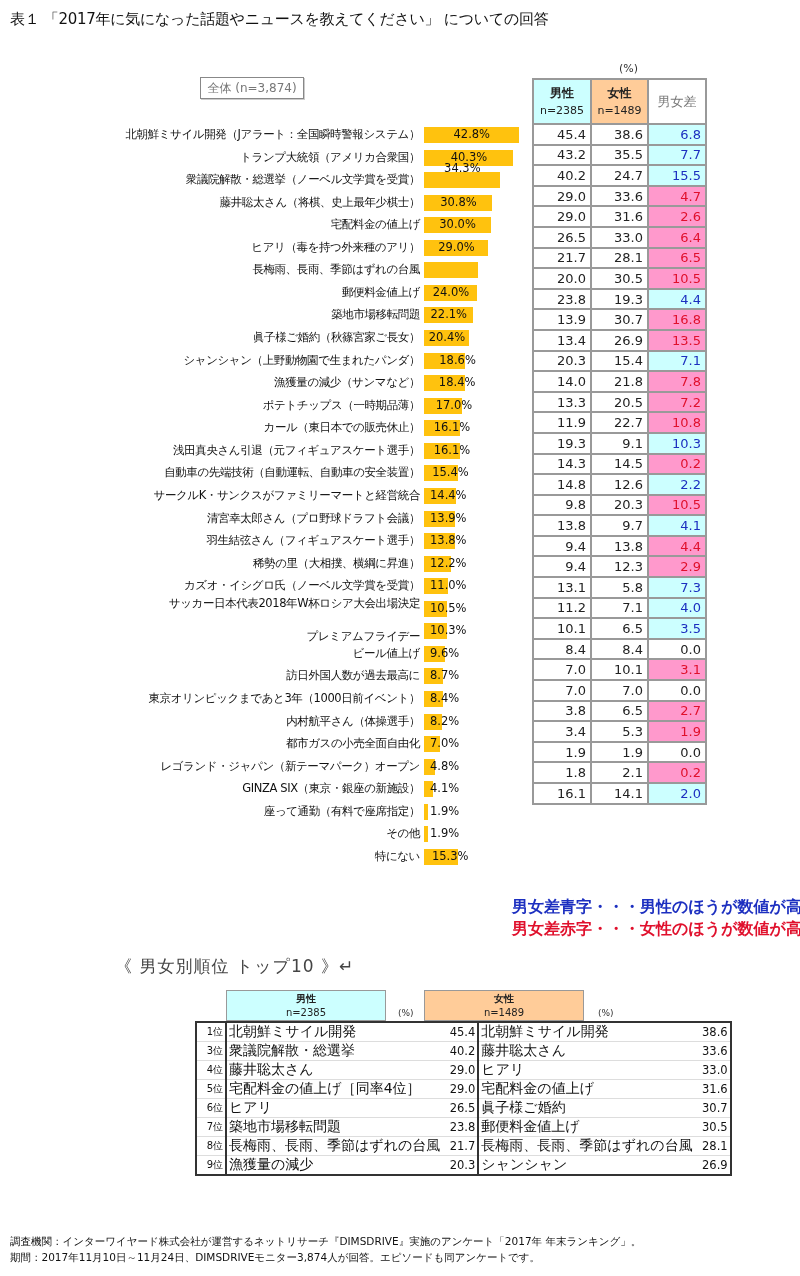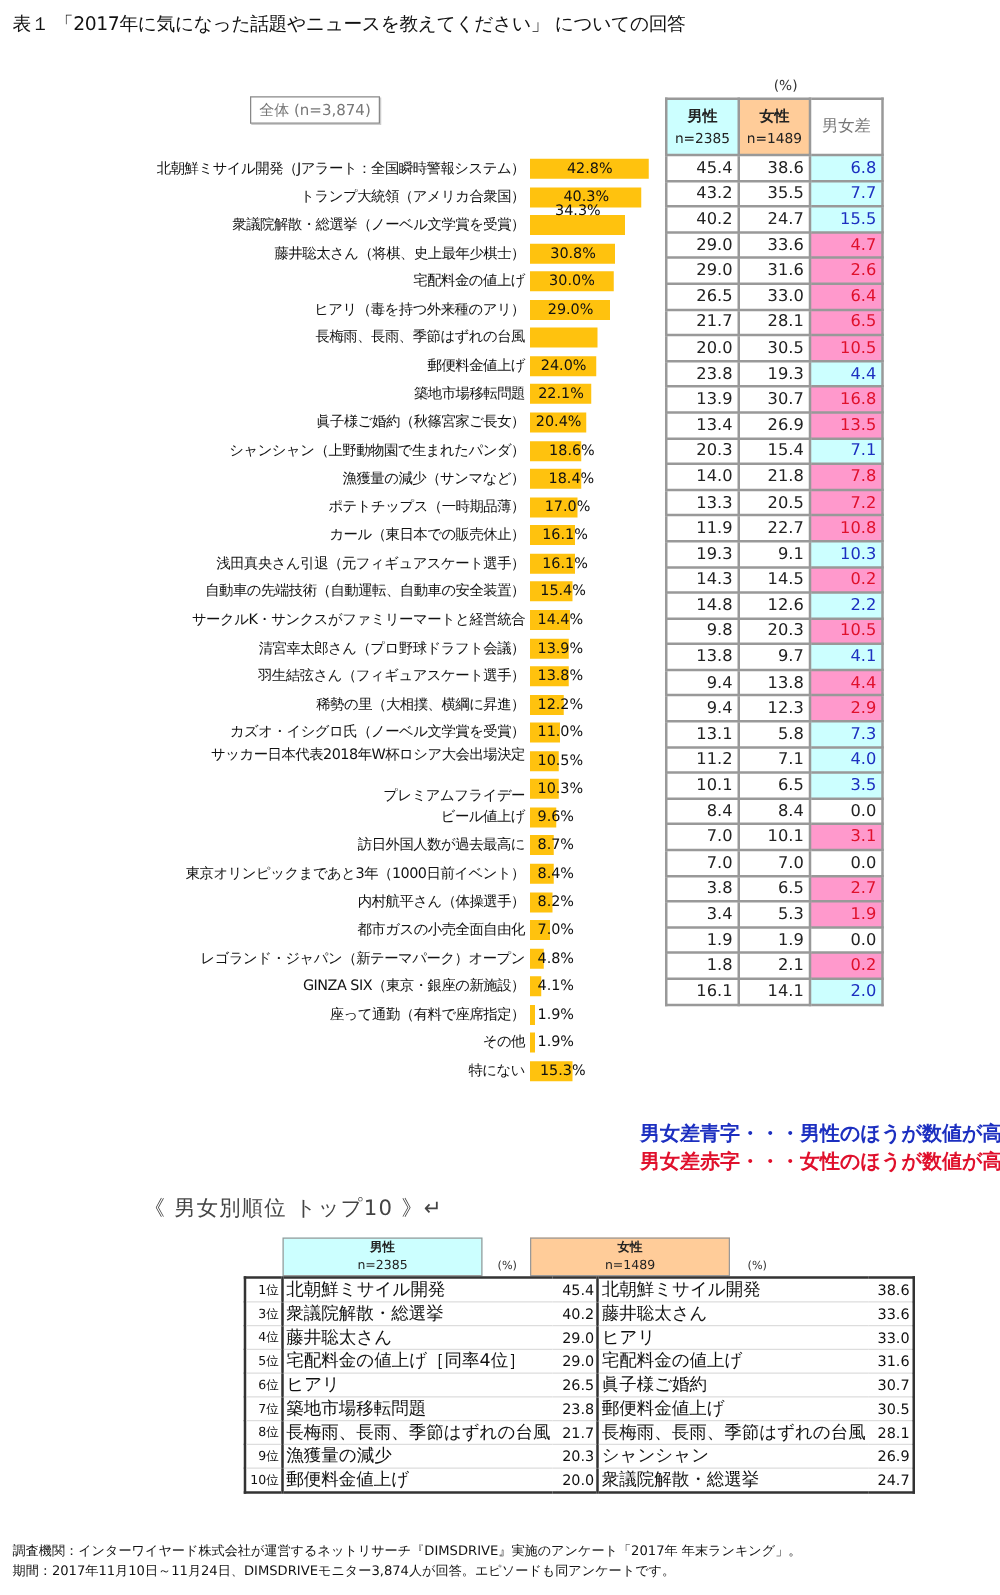--- a/index.html
+++ b/index.html
@@ -407,26 +407,19 @@
         <td class="name">長梅雨、長雨、季節はずれの台風</td>
         <td class="val">28.1</td>
       </tr>
       <tr>
         <td class="rank">9位</td>
         <td class="name">漁獲量の減少</td>
         <td class="val">20.3</td>
         <td class="name">シャンシャン</td>
         <td class="val">26.9</td>
       </tr>
-      <tr>
-        <td class="rank">10位</td>
-        <td class="name">郵便料金値上げ</td>
-        <td class="val">20.0</td>
-        <td class="name">衆議院解散・総選挙</td>
-        <td class="val">24.7</td>
-      </tr>
     </tbody>
   </table>
 
 <div id="footer" class="abs">
   <div>調査機関：インターワイヤード株式会社が運営するネットリサーチ『DIMSDRIVE』実施のアンケート「2017年 年末ランキング」。</div>
   <div>期間：2017年11月10日～11月24日、DIMSDRIVEモニター3,874人が回答。エピソードも同アンケートです。</div>
 </div>
 
 </body></html>

